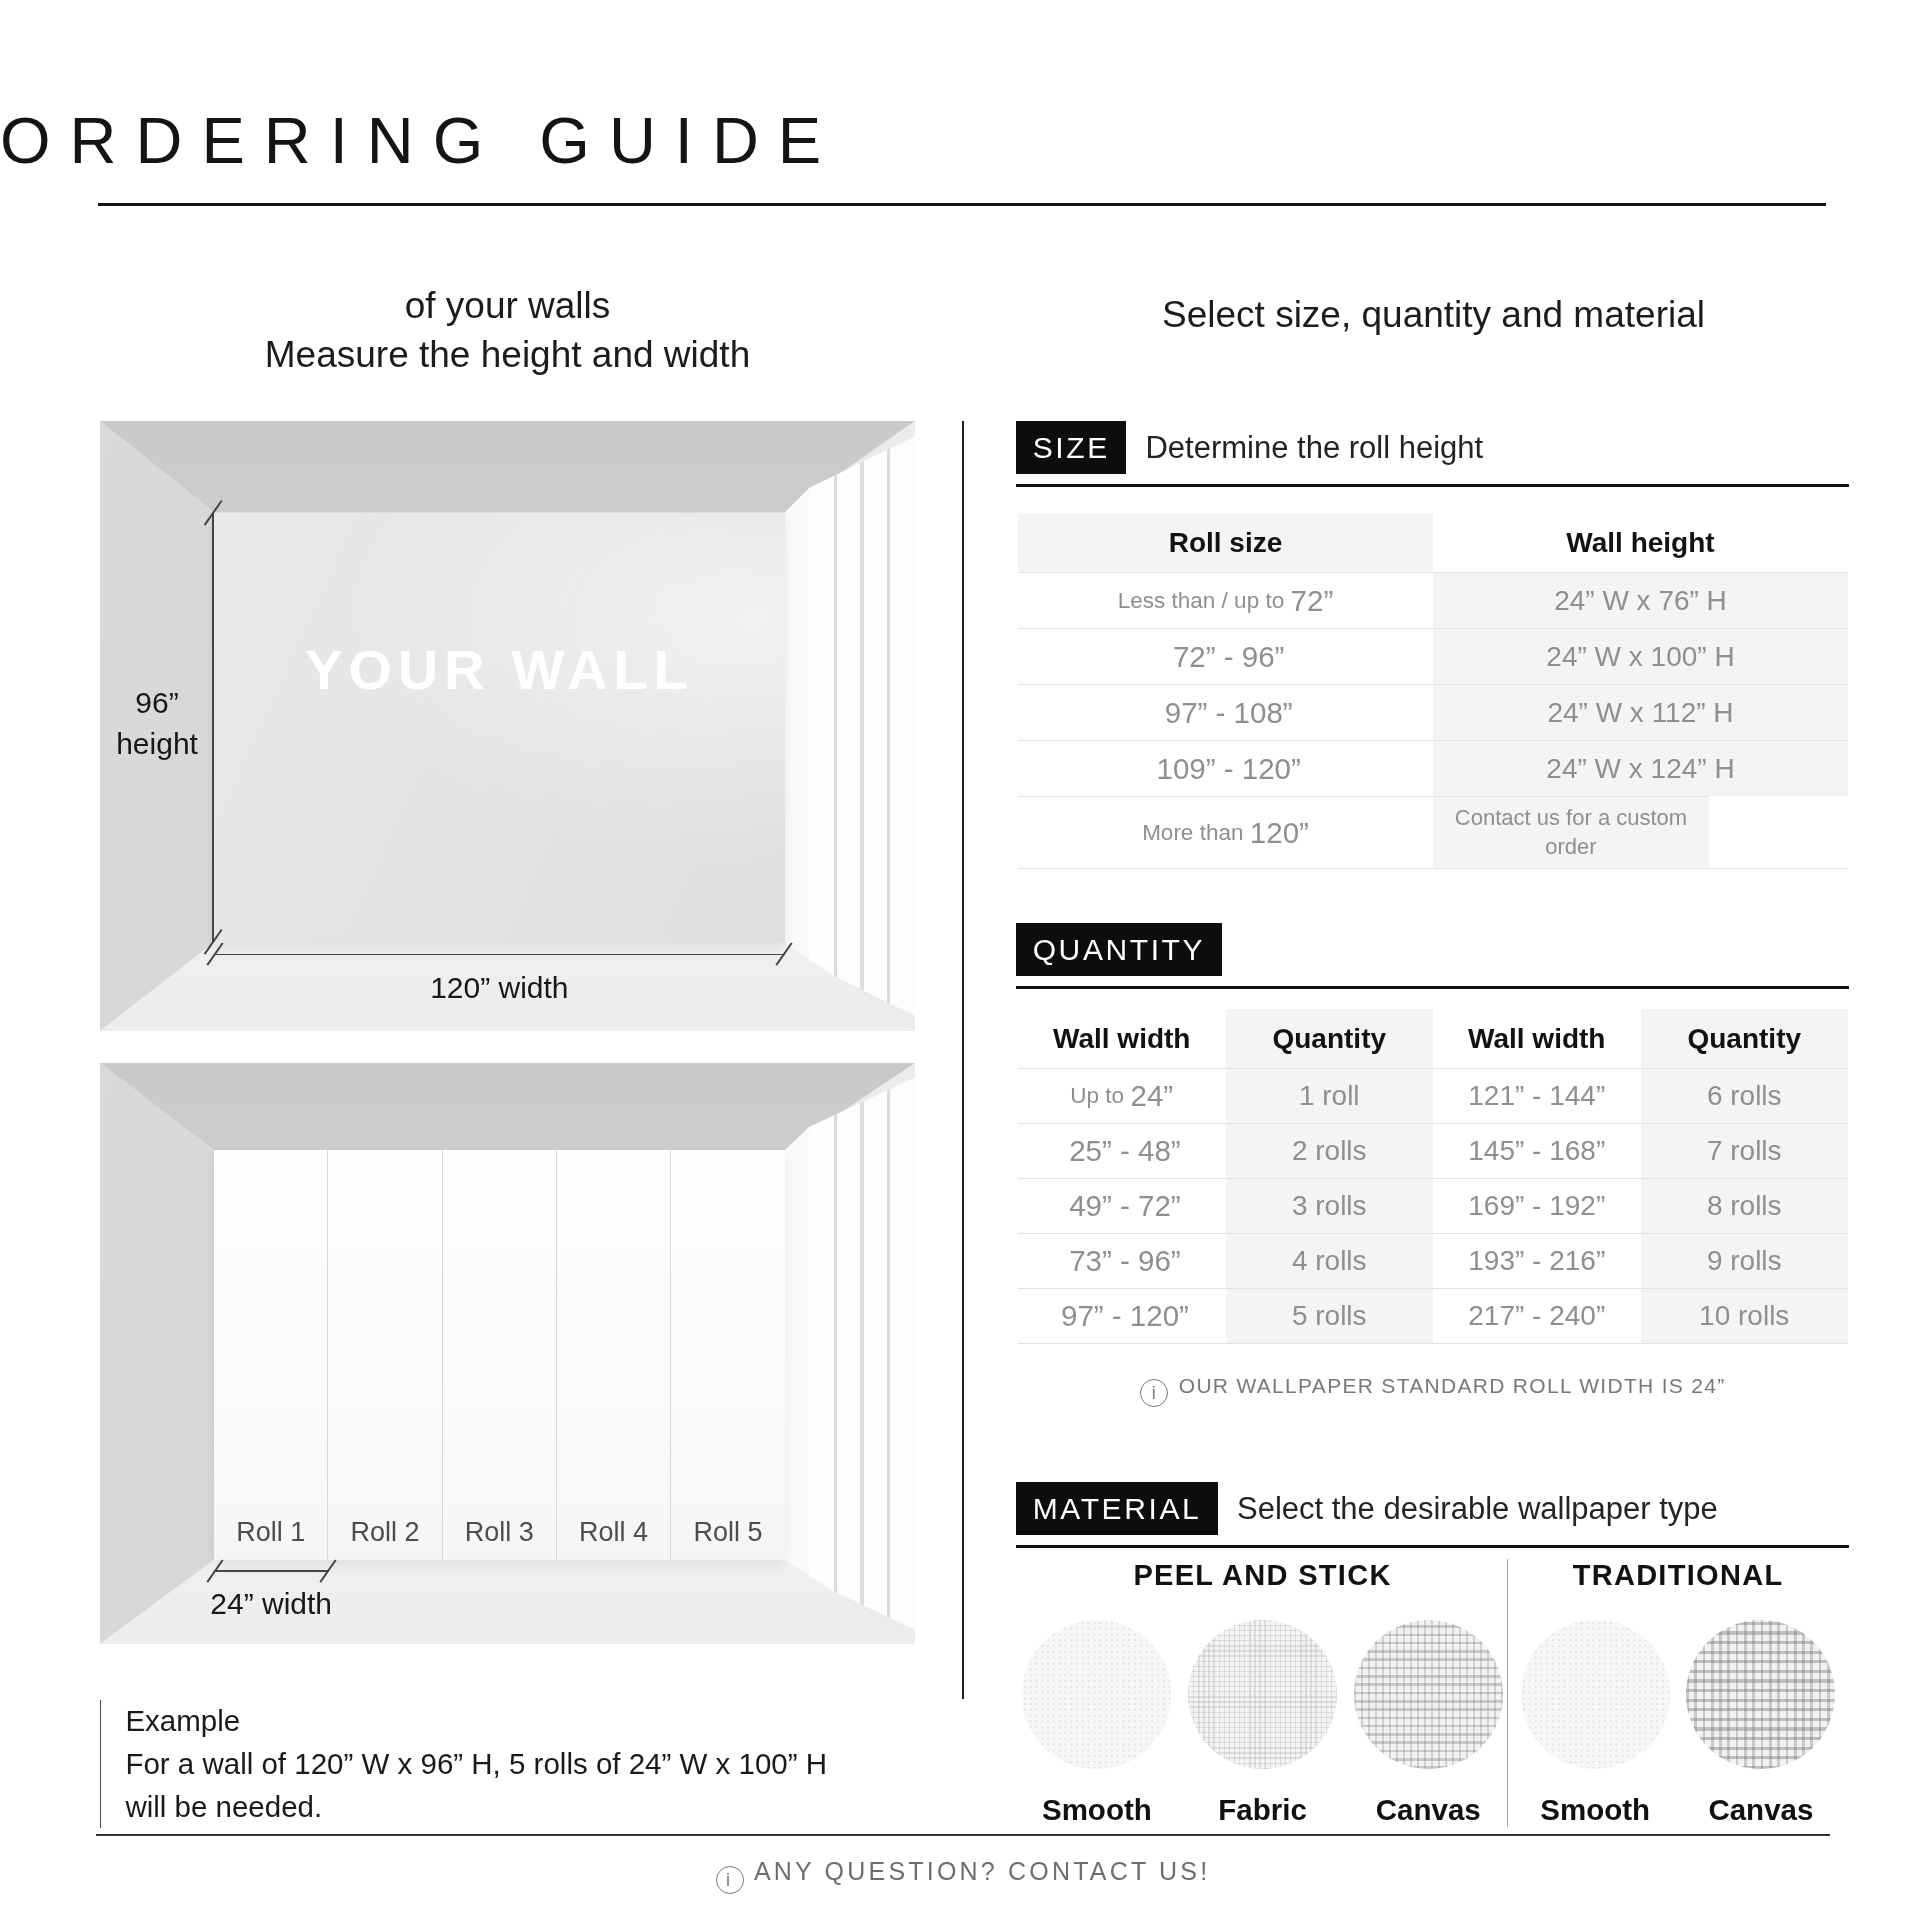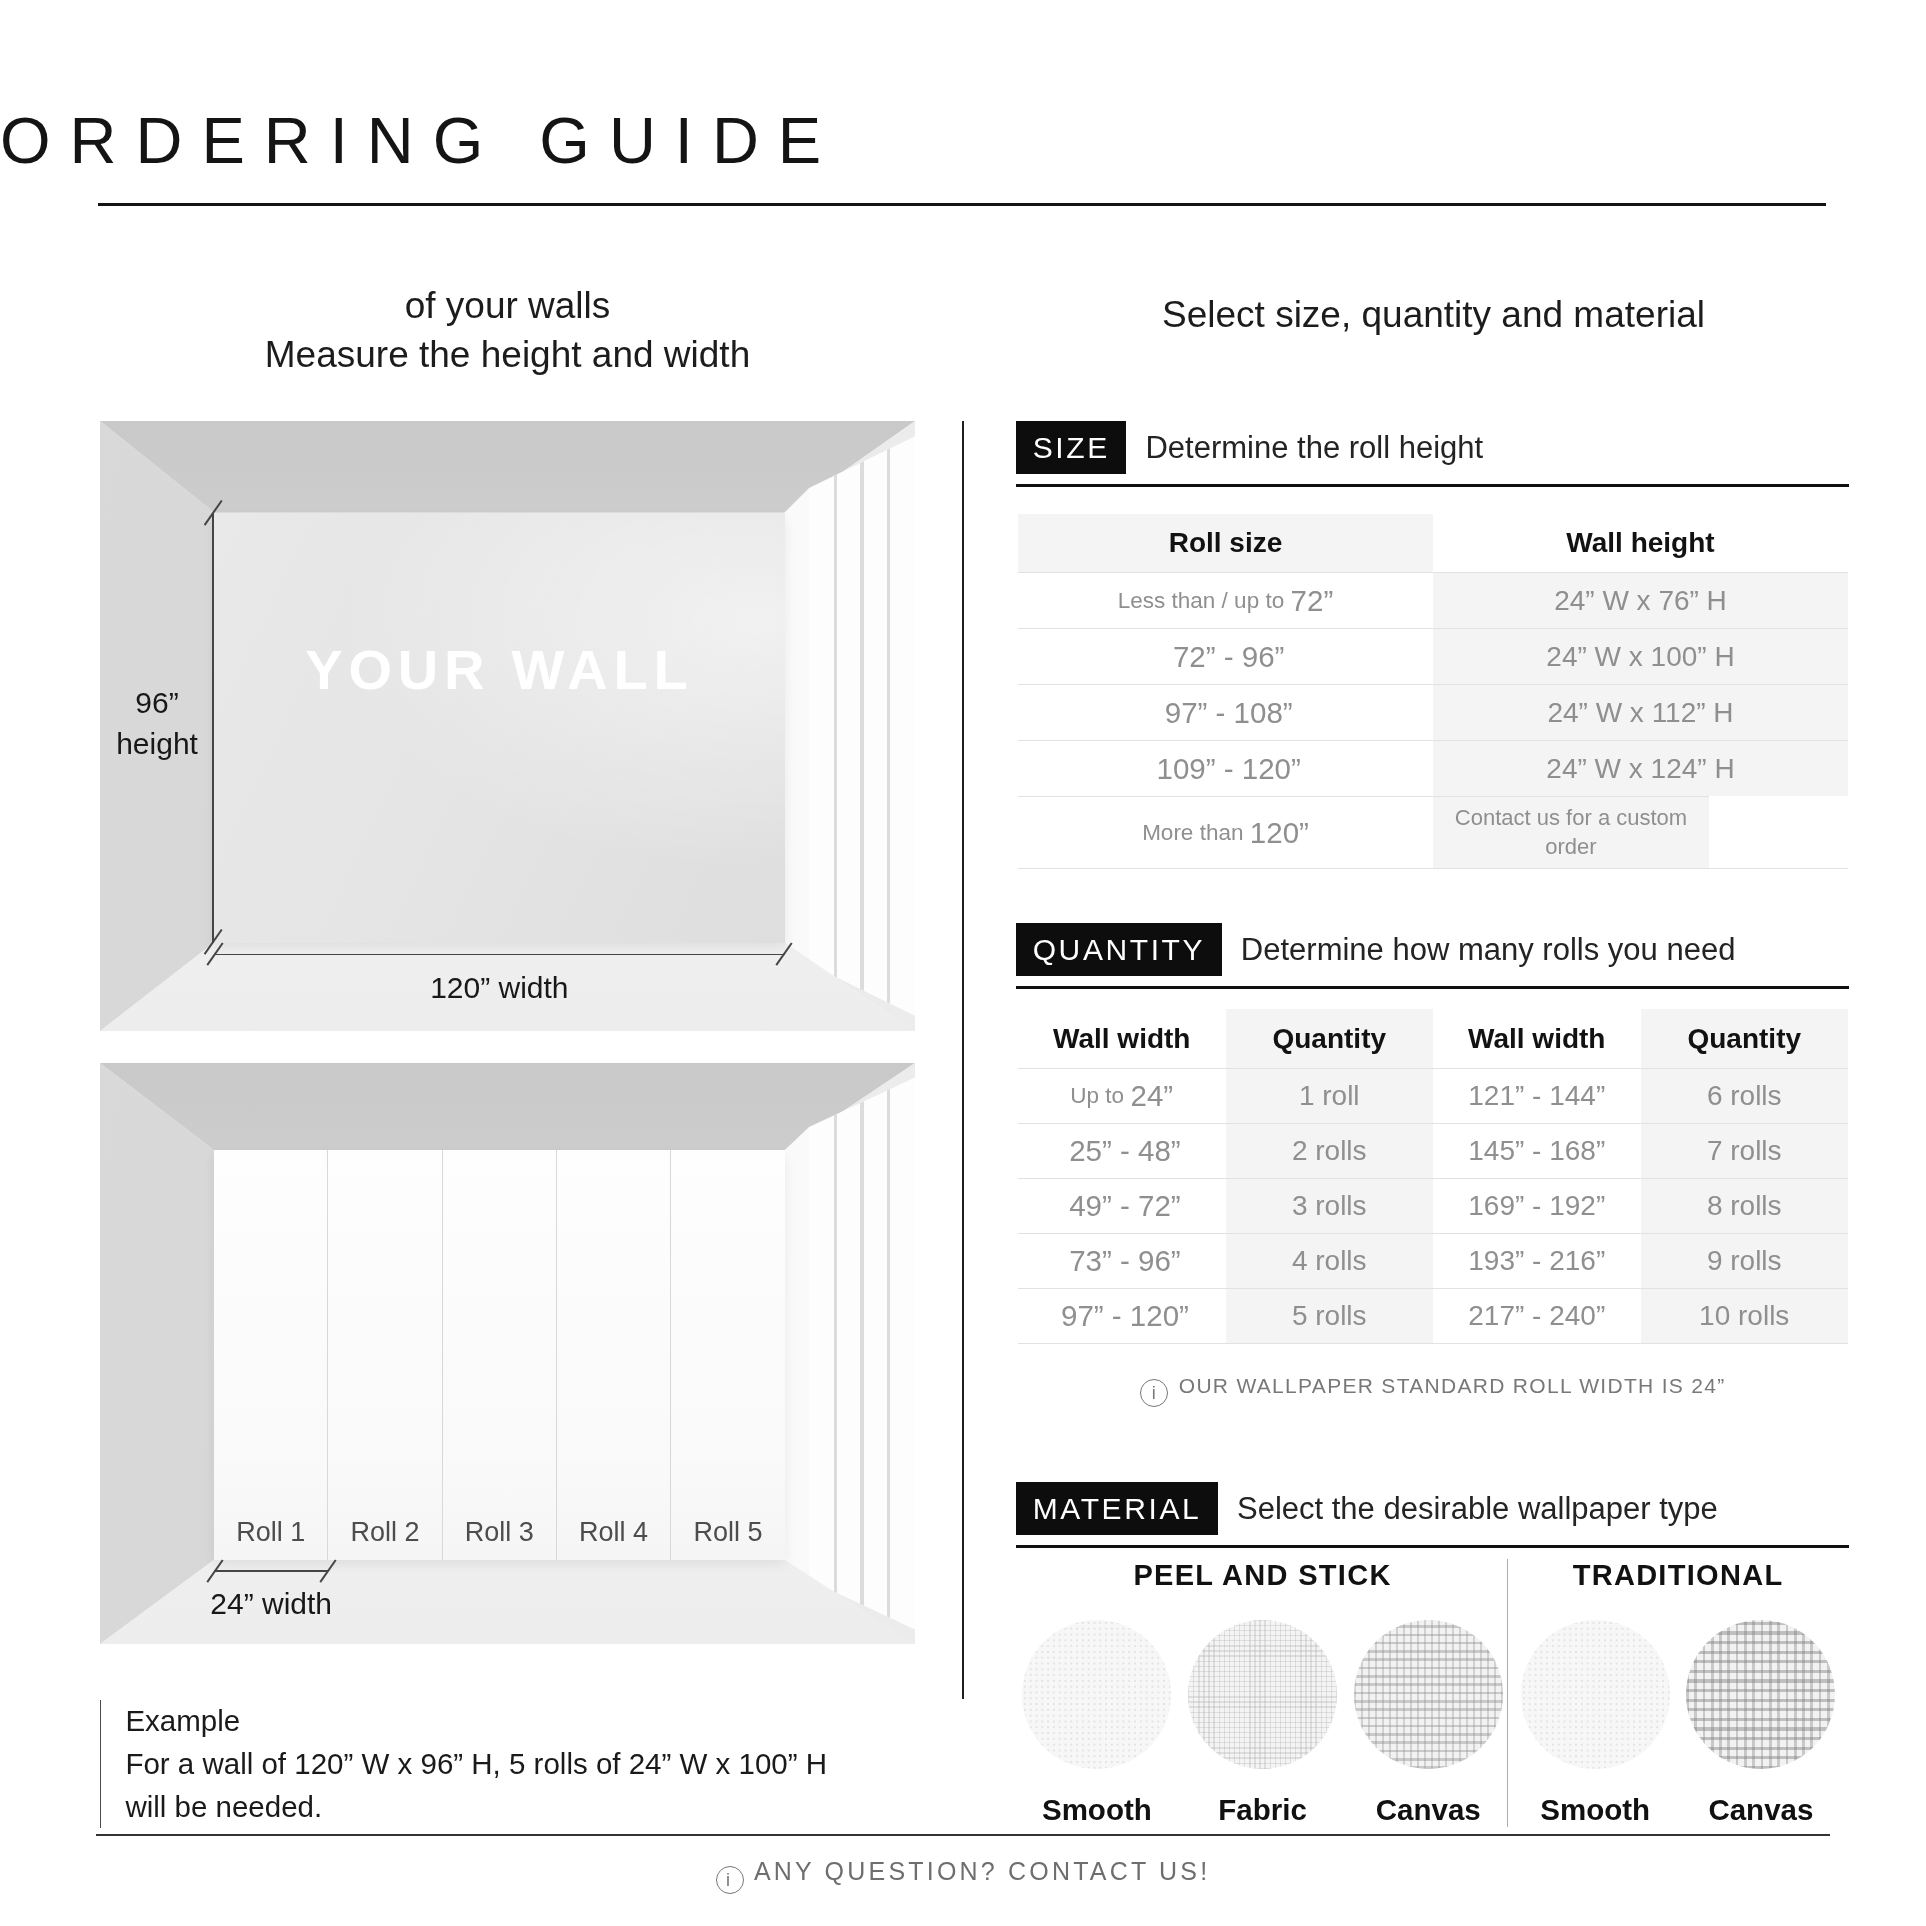--- a/index.html
+++ b/index.html
@@ -218,21 +218,20 @@
 
     <div class="cell tdata">
         <span class="pre">More than </span>
         <span class="val">120”</span>
       </div>
     <div class="cell tdata alt small-wrap">Contact us for a custom order</div>
   </div>
 
   <div class="sec-header sec-quantity">
     <span class="badge">QUANTITY</span>
-    <span class="sec-subtitle">Determine how many rolls you need</span>
   </div>
   <div class="grid-table qty-table">
     <div class="cell thead">Wall width</div>
     <div class="cell thead alt">Quantity</div>
     <div class="cell thead">Wall width</div>
     <div class="cell thead alt">Quantity</div>
 
     <div class="cell tdata">
         <span class="pre">Up to </span>
         <span class="val">24”</span>

